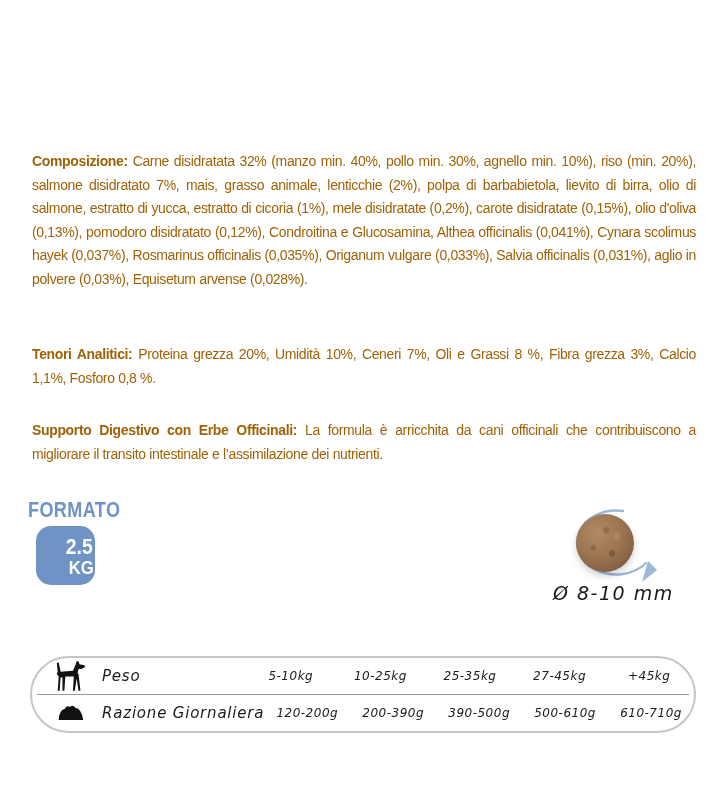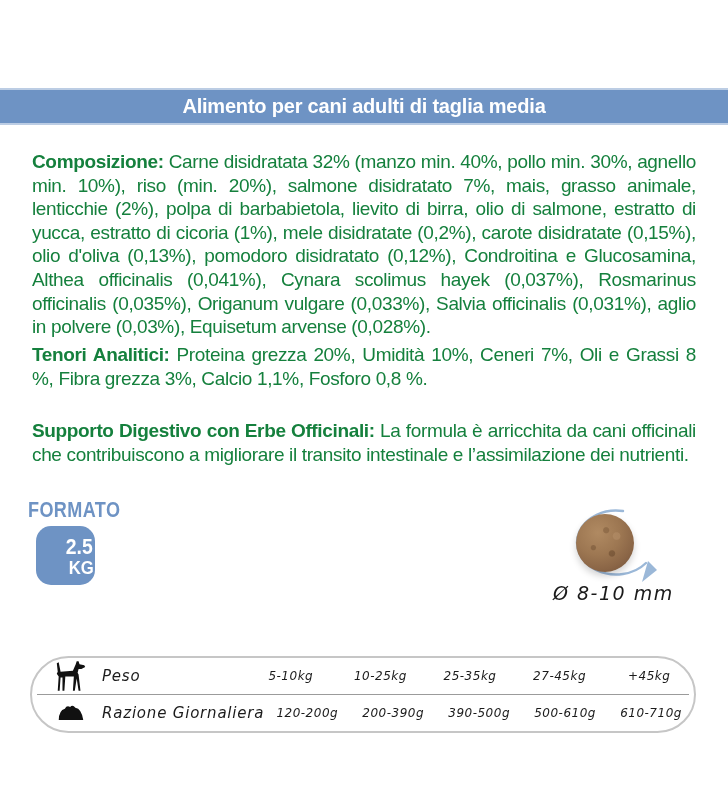--- a/index.html
+++ b/index.html
@@ -15,22 +15,22 @@
     background:#6e93c4; border-top:2px solid #bccde4; border-bottom:2px solid #bccde4;
     display:flex; align-items:center; justify-content:center;
   }
   .title-bar .title {
     color:#ffffff; font-size:20px; font-weight:700; letter-spacing:-0.2px;
   }
 
   
   .para {
     position:absolute; left:32px; width:664px;
-    font-size:19px; line-height:23.6px; letter-spacing:-0.35px;
-    color:#15803d; text-align:justify;
+    font-size:14px; line-height:23.6px; letter-spacing:-0.35px;
+    color:#a16207; text-align:justify;
   }
   .para .lbl { font-weight:700; }
   #para-composizione { top:150px; }
   #para-tenori { top:343px; }
   #para-supporto { top:419px; }
 
   
   .formato-label {
     position:absolute; left:28px; top:497px;
     color:#6e93c4; font-size:22px; font-weight:700; letter-spacing:0.5px;
@@ -79,23 +79,20 @@
   }
   .t-icon { width:38px; display:flex; justify-content:center; align-items:center; }
   .t-label { font-size:15px; letter-spacing:0.8px; }
   .t-cell { flex:1; text-align:center; font-size:12px; letter-spacing:0.5px; }
 </style>
 </head>
 <body>
 
 <div class="page">
 
-  <div class="title-bar">
-    <span class="title">Alimento per cani adulti di taglia media</span>
-  </div>
 
   <p class="para" id="para-composizione">
     <span class="lbl">Composizione:</span>
     <span>Carne disidratata 32% (manzo min. 40%, pollo min. 30%, agnello min. 10%), riso (min. 20%), salmone disidratato 7%, mais, grasso animale, lenticchie (2%), polpa di barbabietola, lievito di birra, olio di salmone, estratto di yucca, estratto di cicoria (1%), mele disidratate (0,2%), carote disidratate (0,15%), olio d'oliva (0,13%), pomodoro disidratato (0,12%), Condroitina e Glucosamina, Althea officinalis (0,041%), Cynara scolimus hayek (0,037%), Rosmarinus officinalis (0,035%), Origanum vulgare (0,033%), Salvia officinalis (0,031%), aglio in polvere (0,03%), Equisetum arvense (0,028%).</span>
   </p>
 
   <p class="para" id="para-tenori">
     <span class="lbl">Tenori Analitici:</span>
     <span>Proteina grezza 20%, Umidità 10%, Ceneri 7%, Oli e Grassi 8 %, Fibra grezza 3%, Calcio 1,1%, Fosforo 0,8 %.</span>
   </p>

